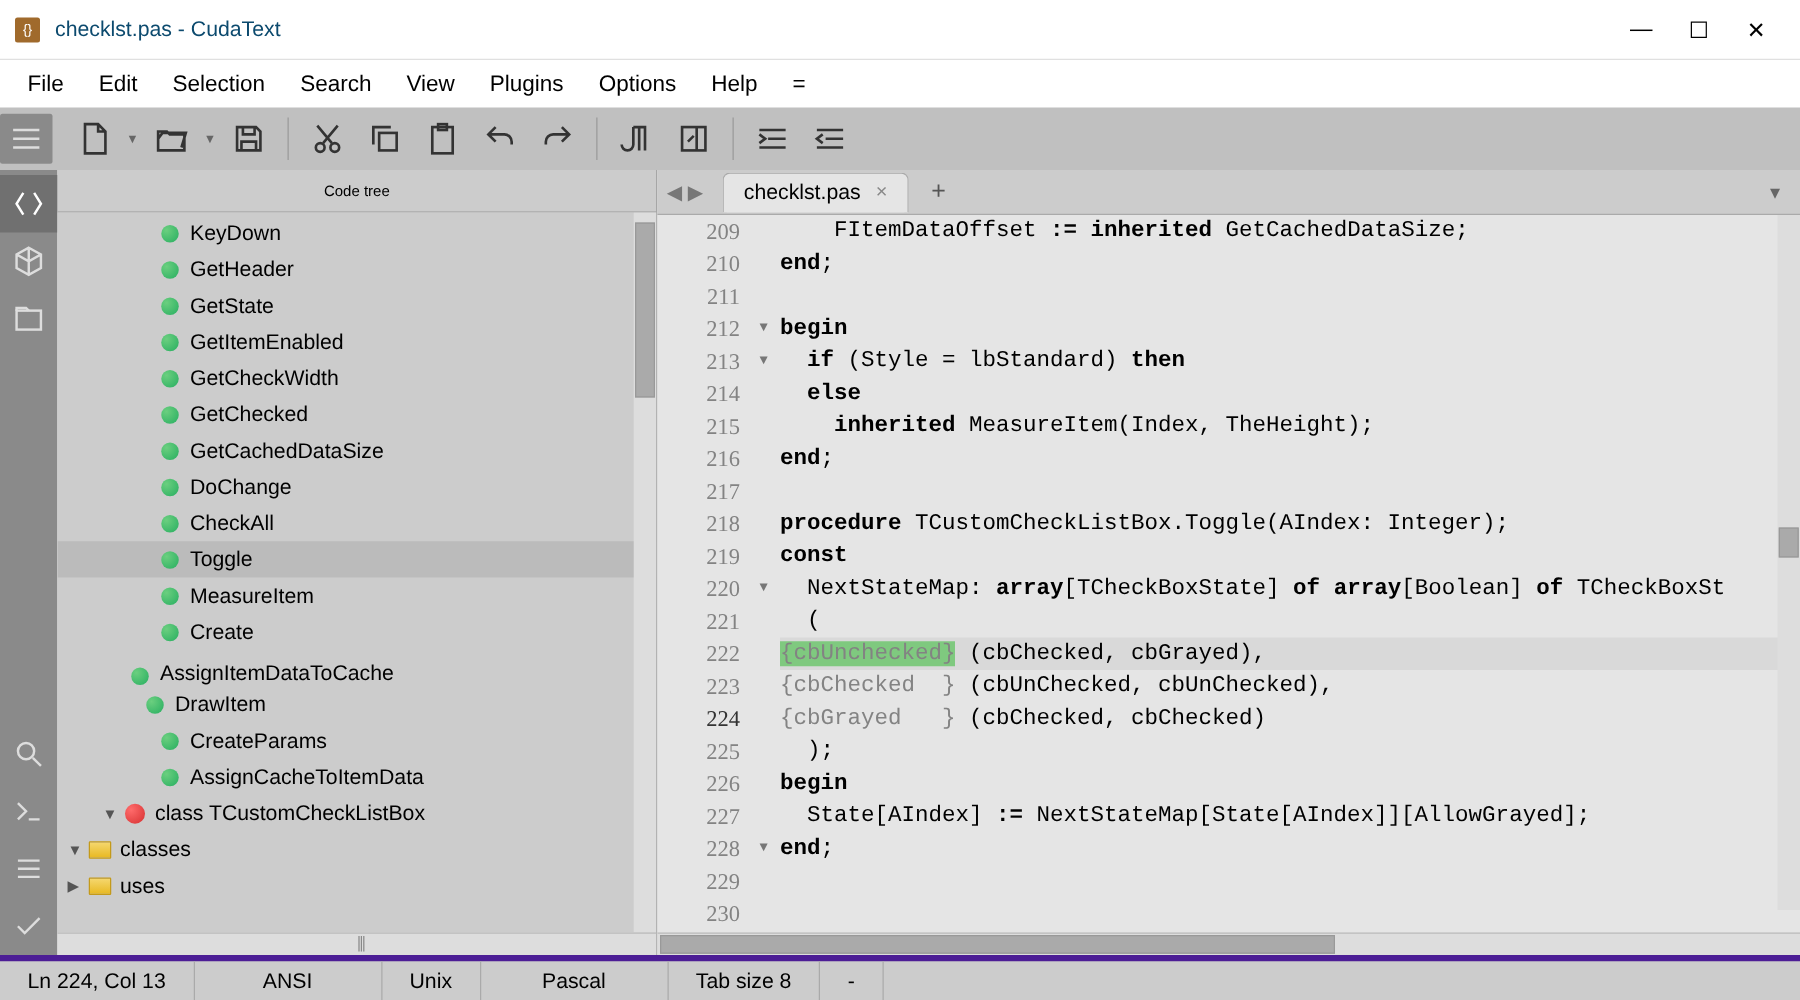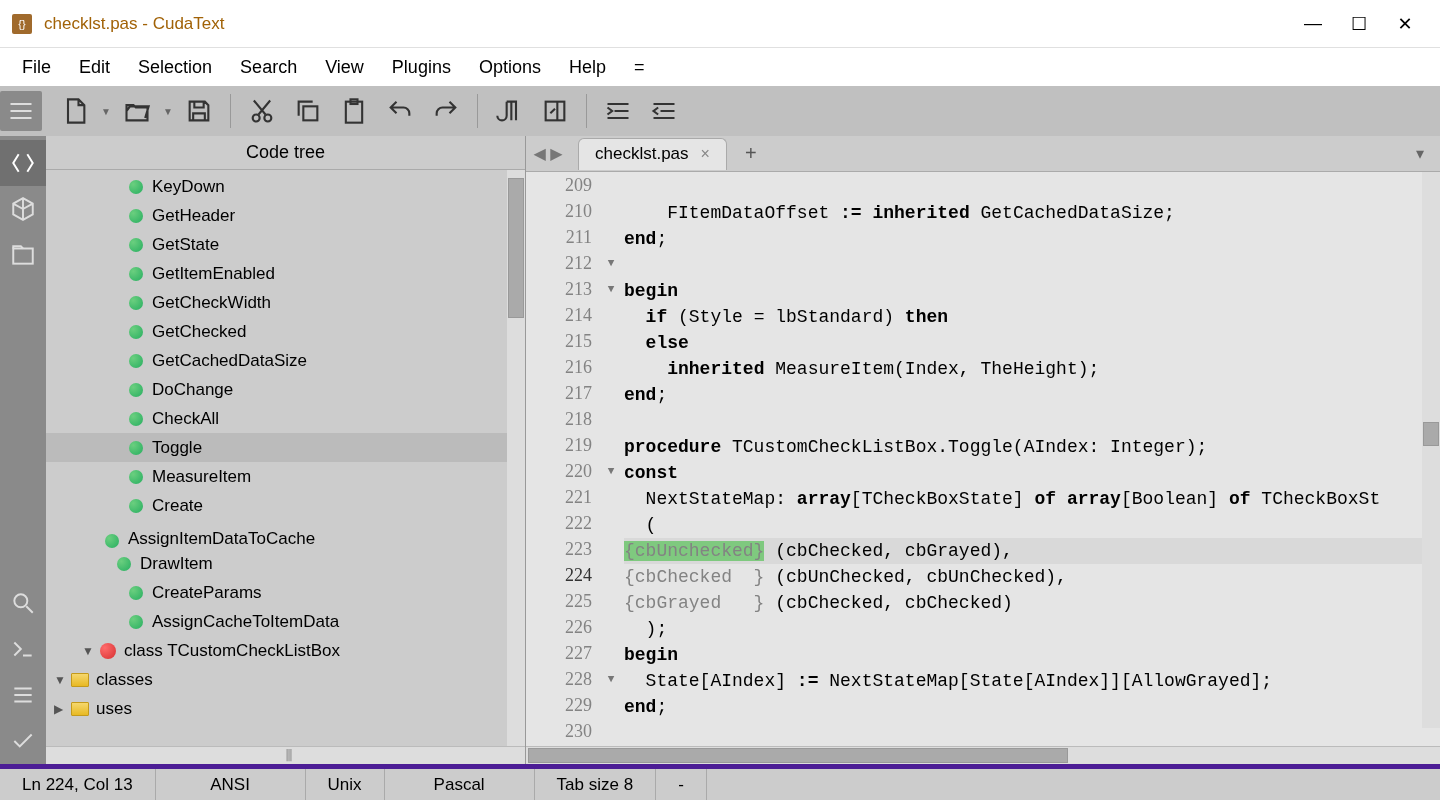--- a/index.html
+++ b/index.html
@@ -1,36 +1,36 @@
 <!DOCTYPE html>
 <html><head>
 <meta charset="utf-8">
 <style>
 * { box-sizing: border-box; margin: 0; padding: 0; }
 body { font-family: -apple-system, "Segoe UI", sans-serif; font-size: 16px; background: #fff; overflow: hidden; width: 1440px; height: 800px; }
 .titlebar { height: 48px; display: flex; align-items: center; padding: 0 12px; background: #fff; border-bottom: 1px solid #e0e0e0; }
 .titlebar .app-icon { width: 20px; height: 20px; background: #a06a2c; border-radius: 2px; margin-right: 12px; display: flex; align-items: center; justify-content: center; color: #fff; font-size: 11px; }
-.titlebar .title { font-size: 17px; color: #a16207; flex: 1; }
+.titlebar .title { font-size: 17px; color: #0c4a6e; flex: 1; }
 .window-controls { display: flex; gap: 0; }
 .window-controls div { width: 46px; height: 32px; display: flex; align-items: center; justify-content: center; font-size: 18px; }
 .menubar { height: 38px; display: flex; align-items: center; padding: 0 8px; gap: 0; background: #fff; }
 .menu-item { padding: 6px 14px; font-size: 18px; color: #000; }
 .toolbar { height: 50px; background: #c0c0c0; display: flex; align-items: center; padding: 0 8px; gap: 4px; }
 .tool-btn { width: 42px; height: 40px; display: flex; align-items: center; justify-content: center; border-radius: 2px; }
 .tool-btn svg { width: 28px; height: 28px; stroke: #333; fill: none; stroke-width: 1.8; }
 .tool-sep { width: 1px; height: 34px; background: #999; margin: 0 6px; }
 .dropdown-arrow { width: 12px; display: flex; align-items: center; justify-content: center; color: #666; font-size: 10px; }
 .main { display: flex; height: calc(800px - 48px - 38px - 50px - 36px); }
 .activitybar { width: 46px; background: #8a8a8a; display: flex; flex-direction: column; padding-top: 4px; }
 .activity-item { width: 46px; height: 46px; display: flex; align-items: center; justify-content: center; color: #ddd; }
 .activity-item.active { background: #707070; color: #fff; }
 .activity-item svg { width: 26px; height: 26px; stroke: currentColor; fill: none; stroke-width: 1.8; }
 .activity-spacer { flex: 1; }
 .sidepanel { width: 480px; background: #ccc; display: flex; flex-direction: column; border-right: 1px solid #999; }
-.sidepanel-header { height: 34px; display: flex; align-items: center; justify-content: center; font-size: 18px; border-bottom: 1px solid #aaa; }
+.sidepanel-header { height: 34px; display: flex; align-items: center; justify-content: center; font-size: 12px; border-bottom: 1px solid #aaa; }
 .tree { flex: 1; overflow: hidden; background: #ccc; padding: 2px 0; position: relative; }
 .tree-scrollbar { position: absolute; right: 0; top: 0; bottom: 0; width: 18px; background: #ddd; }
 .tree-thumb { position: absolute; right: 1px; width: 16px; top: 8px; height: 140px; background: #aaa; border: 1px solid #999; }
 .tree-row { display: flex; align-items: center; height: 29px; padding-left: 8px; font-size: 17px; }
 .tree-row.selected { background: #bbb; }
 .tree-toggle { width: 16px; color: #555; font-size: 12px; }
 .tree-icon { width: 20px; height: 16px; margin-right: 6px; display: flex; align-items: center; justify-content: center; }
 .folder-icon { background: linear-gradient(#f5d76e, #e8b923); border: 1px solid #c49a1a; width: 18px; height: 14px; border-radius: 1px; }
 .class-icon { width: 16px; height: 16px; background: radial-gradient(circle at 30% 30%, #ff6b6b, #d63031); border-radius: 50%; position: relative; }
 .method-icon { width: 14px; height: 14px; background: radial-gradient(circle at 30% 30%, #6bcf7f, #27ae60); border-radius: 50%; }
@@ -44,21 +44,21 @@
 .tab-close { color: #888; font-size: 16px; }
 .tab-new { width: 32px; display: flex; align-items: center; justify-content: center; font-size: 20px; color: #555; margin-left: 8px; }
 .tabbar-spacer { flex: 1; }
 .tabbar-menu { width: 24px; color: #666; }
 .code { flex: 1; display: flex; background: #e5e5e5; font-family: "Consolas", "Courier New", monospace; font-size: 18px; overflow: hidden; position: relative; }
 .gutter { width: 78px; text-align: right; padding-right: 12px; color: #838383; user-select: none; }
 .gutter-line { height: 26px; line-height: 26px; position: relative; font-family: Liberation Serif, serif; }
 .gutter-line.current { color: #333; font-weight: 500; }
 .fold-col { width: 14px; }
 .fold-mark { height: 26px; display: flex; align-items: center; justify-content: center; color: #777; font-size: 11px; }
-.code-lines { flex: 1; padding-left: 6px; margin-top: 28px; }
+.code-lines { flex: 1; padding-left: 6px; }
 .code-line { height: 26px; line-height: 26px; white-space: pre; }
 .code-line.current { background: #d9d9d9; }
 .kw { color: #000; font-weight: bold; }
 .cmt { color: #838383; }
 .hl { background: #7fc97f; }
 .code-vscroll { position: absolute; right: 0; top: 0; bottom: 18px; width: 18px; background: #ddd; }
 .code-vthumb { position: absolute; right: 1px; width: 16px; top: 250px; height: 24px; background: #aaa; border: 1px solid #999; }
 .code-hscroll { height: 18px; background: #ddd; border-top: 1px solid #bbb; position: relative; }
 .code-hthumb { position: absolute; left: 2px; top: 1px; height: 15px; width: 540px; background: #aaa; border: 1px solid #999; }
 .statusbar { height: 36px; background: #ccc; border-top: 5px solid #4c1d95; display: flex; align-items: center; font-size: 17px; }

